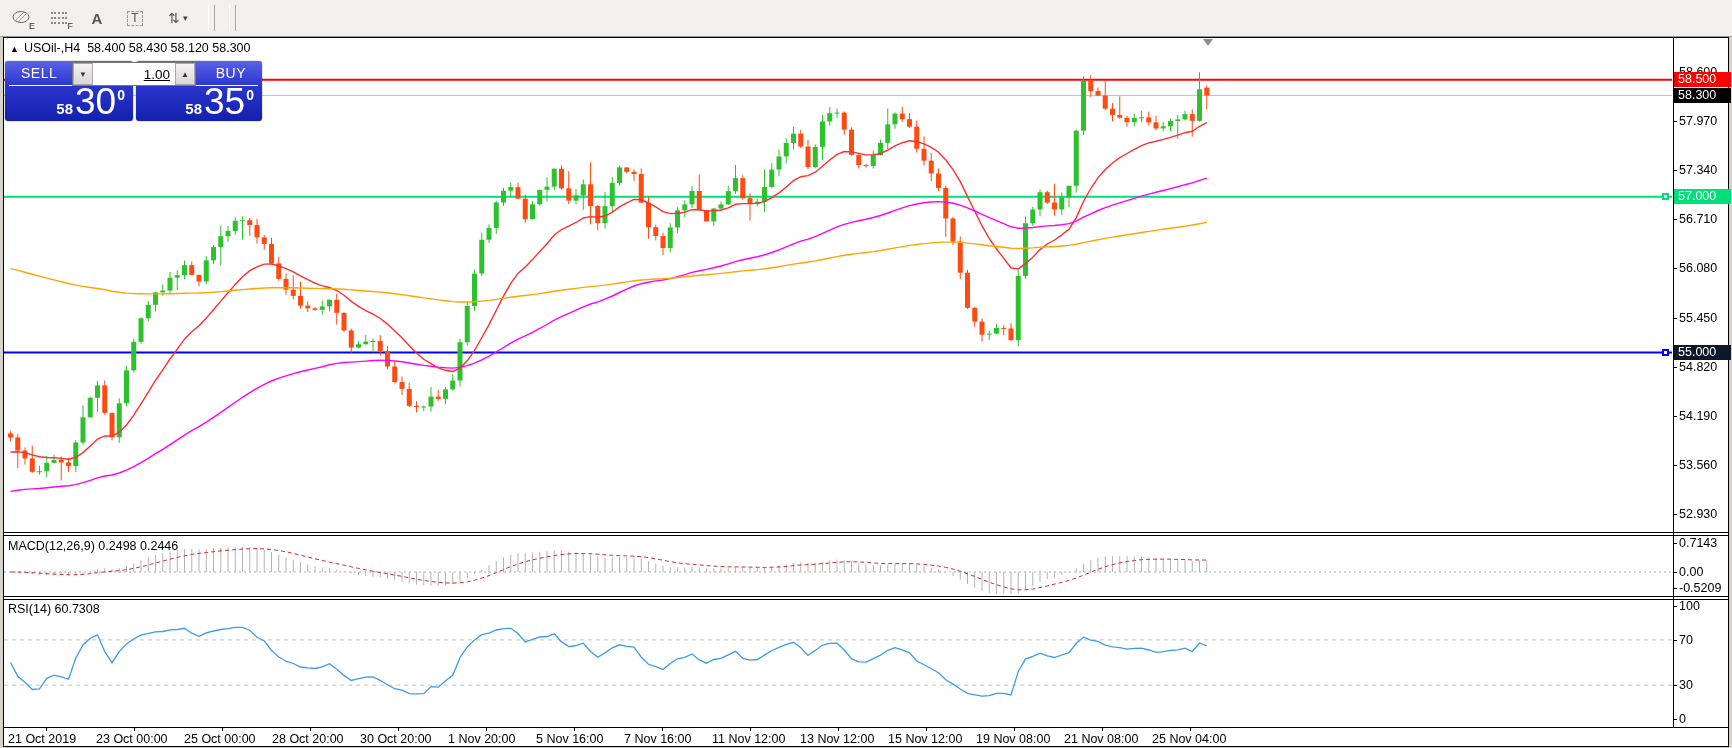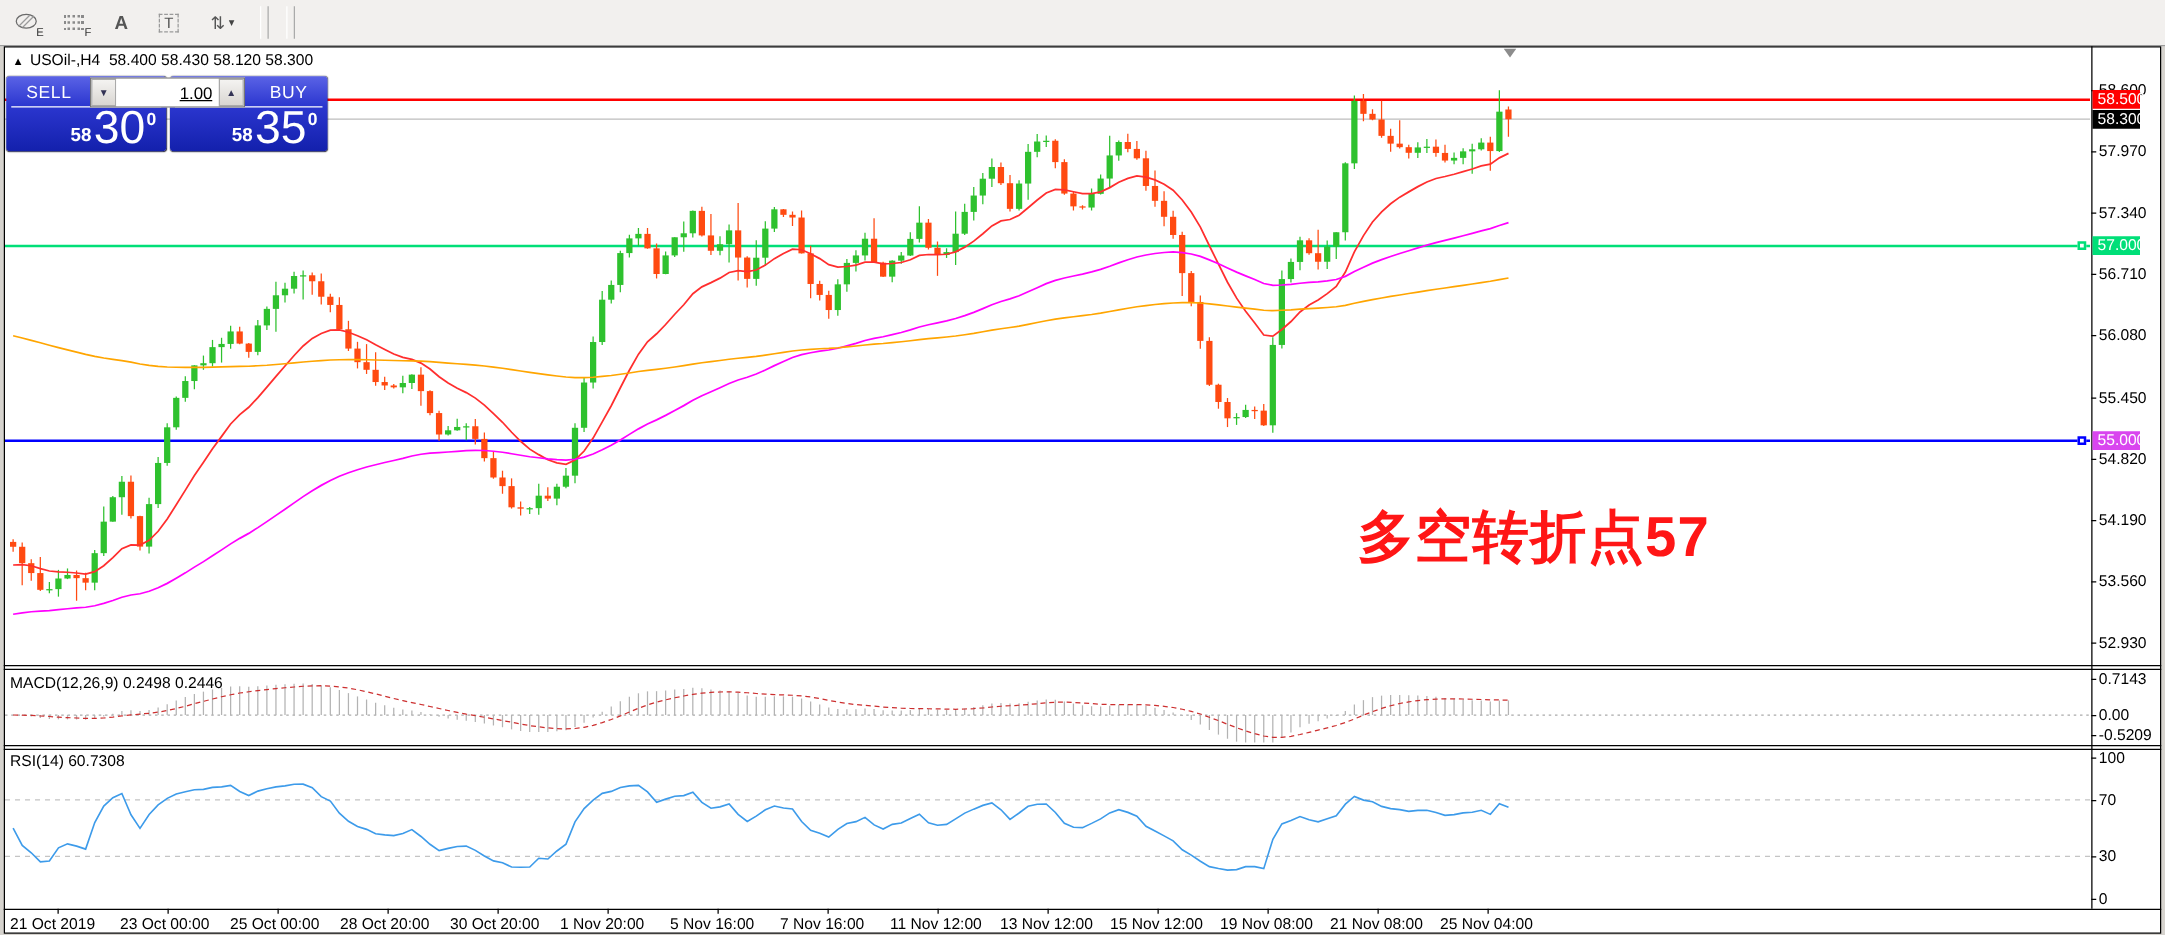--- a/index.html
+++ b/index.html
@@ -21,21 +21,21 @@
   .chart-bg{position:absolute;left:3px;top:37px;width:1726px;height:710px;background:#fff;border:1px solid #000;box-sizing:border-box;}
   .vaxis-line{position:absolute;left:1673px;top:37px;width:1px;height:690px;background:#000;z-index:4;}
   .sep{position:absolute;left:3px;width:1726px;height:1px;background:#000;z-index:4;}
   .chart-title{position:absolute;left:10px;top:41px;font-size:12.5px;color:#000;z-index:6;}
   .chart-title .tri{font-size:9px;margin-right:5px;}
   .shift-marker{position:absolute;left:1203px;top:39px;width:0;height:0;border-left:5px solid transparent;border-right:5px solid transparent;border-top:7px solid #8c8c8c;z-index:6;}
   svg{position:absolute;z-index:2;}
   
   .ptick,.mtick,.rtick{position:absolute;left:1679px;font-size:12.5px;color:#000;z-index:5;white-space:nowrap;}
   .tickdash{position:absolute;left:1673px;width:4px;height:1px;background:#000;z-index:5;}
-  .pchip{position:absolute;left:1674px;width:38px;height:15px;line-height:15px;font-size:12.5px;color:#fff;padding-left:4px;box-sizing:border-box;z-index:5;}
+  .pchip{position:absolute;left:1674px;width:57px;height:15px;line-height:15px;font-size:12.5px;color:#fff;padding-left:4px;box-sizing:border-box;z-index:5;}
   .tlabel{position:absolute;top:732px;font-size:12.5px;color:#000;white-space:nowrap;z-index:5;}
   .ttick{position:absolute;top:727px;width:1px;height:4px;background:#000;z-index:5;}
   .pane-label{position:absolute;left:8px;font-size:12.5px;color:#000;z-index:5;}
   
   .panel{position:absolute;z-index:10;}
   .pbox{position:absolute;top:61px;height:60px;border-radius:3px;background:linear-gradient(180deg,#5a63e6 0%,#2b36cf 40%,#1320ac 100%);box-shadow:0 0 1px #001;}
   .pbox .btnlabel{position:absolute;top:4px;font-size:14px;color:#fff;letter-spacing:.5px;cursor:pointer;}
   .pbox .divider{position:absolute;left:4px;right:4px;top:24px;height:1px;background:#fff;}
   .bigprice{position:absolute;bottom:2px;right:8px;color:#fff;display:flex;align-items:flex-end;}
   .bigprice .sm{font-size:15px;font-weight:bold;margin-bottom:2px;}
@@ -650,21 +650,20 @@
       <div class="spin-btn">
           <span>▼</span>
         </div>
       <input type="text" value="1.00" style="">
       <div class="spin-btn">
           <span>▲</span>
         </div>
     </div>
   </div>
 
-  <div class="annotation">多空转折点57</div>
 
   <div class="pane-label" style="top:539px">MACD(12,26,9) 0.2498 0.2446</div>
   <div class="pane-label" style="top:602px">RSI(14) 60.7308</div>
 
   <div id="axisLayer">
       <div class="ptick" style="top: 65px;">58.600</div>
       <div class="tickdash" style="top: 72px;"></div>
       <div class="ptick" style="top: 114.109px;">57.970</div>
       <div class="tickdash" style="top: 121.109px;"></div>
       <div class="ptick" style="top: 163.217px;">57.340</div>
@@ -679,21 +678,21 @@
       <div class="tickdash" style="top: 366.651px;"></div>
       <div class="ptick" style="top: 408.76px;">54.190</div>
       <div class="tickdash" style="top: 415.76px;"></div>
       <div class="ptick" style="top: 457.868px;">53.560</div>
       <div class="tickdash" style="top: 464.868px;"></div>
       <div class="ptick" style="top: 506.976px;">52.930</div>
       <div class="tickdash" style="top: 513.976px;"></div>
       <div class="pchip" style="top: 72.295px; background: rgb(255, 0, 0); color: rgb(255, 255, 255);">58.500</div>
       <div class="pchip" style="top: 87.885px; background: rgb(0, 0, 0); color: rgb(255, 255, 255);">58.300</div>
       <div class="pchip" style="top: 189.22px; background: rgb(0, 223, 120); color: rgb(255, 255, 255);">57.000</div>
-      <div class="pchip" style="top: 345.12px; background: #d946ef; color: rgb(255, 255, 255);">55.000</div>
+      <div class="pchip" style="top: 345.12px; background: #0f172a; color: rgb(255, 255, 255);">55.000</div>
       <div class="mtick" style="top: 536px;">0.7143</div>
       <div class="tickdash" style="top: 543px;"></div>
       <div class="mtick" style="top: 565px;">0.00</div>
       <div class="tickdash" style="top: 572px;"></div>
       <div class="mtick" style="top: 581px;">-0.5209</div>
       <div class="tickdash" style="top: 588px;"></div>
       <div class="rtick" style="top: 599px;">100</div>
       <div class="tickdash" style="top: 606px;"></div>
       <div class="rtick" style="top: 632.9px;">70</div>
       <div class="tickdash" style="top: 639.9px;"></div>

